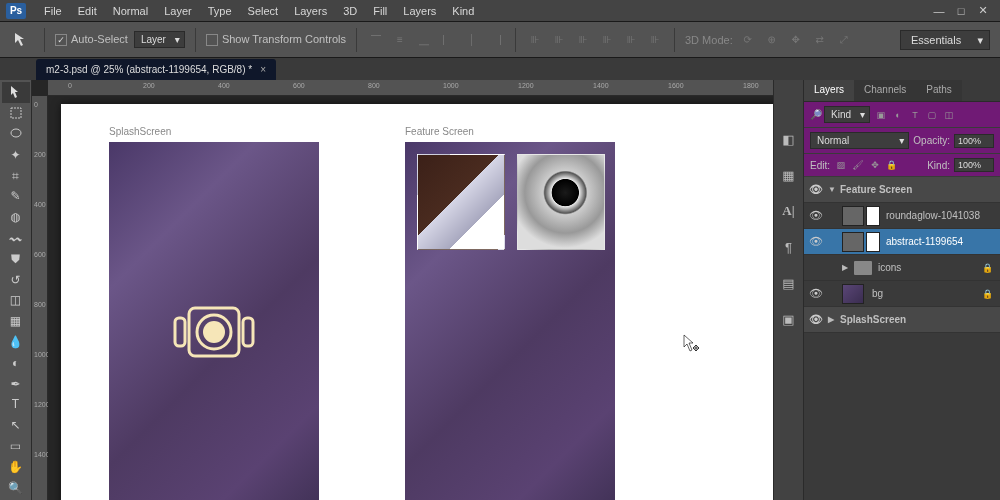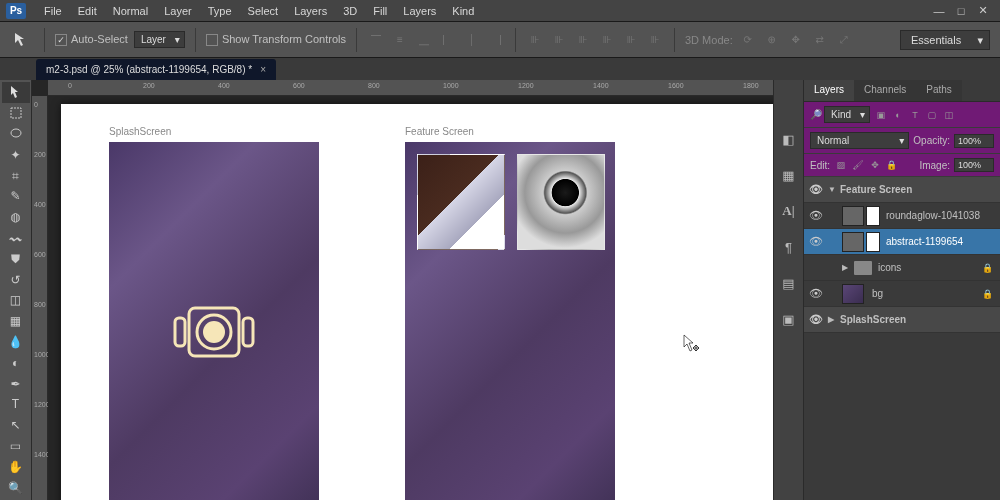--- a/index.html
+++ b/index.html
@@ -271,21 +271,21 @@
       <div class="pct-input">100%</div>
     </div>
     <div class="panel-row">
       <span>Edit:</span>
       <div class="small-icons">
         <div class="small-icon">▨</div>
         <div class="small-icon">🖌</div>
         <div class="small-icon">✥</div>
         <div class="small-icon">🔒</div>
       </div>
-      <span style="margin-left:auto;">Image:</span>
+      <span style="margin-left:auto;">Kind:</span>
       <div class="pct-input">100%</div>
     </div>
     <div class="layers-list">
       <div class="layer-row group">
         <div class="vis">👁</div>
         <div class="disclosure">▼</div>
         <span>Feature Screen</span>
       </div>
       <div class="layer-row">
         <div class="vis">👁</div>

